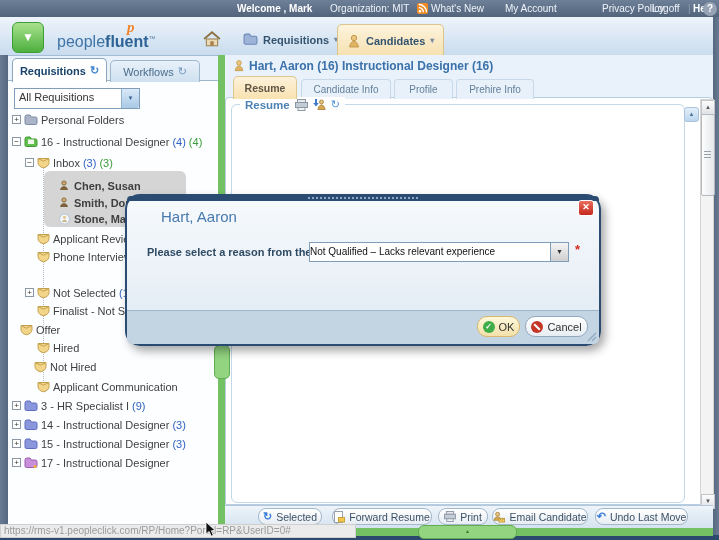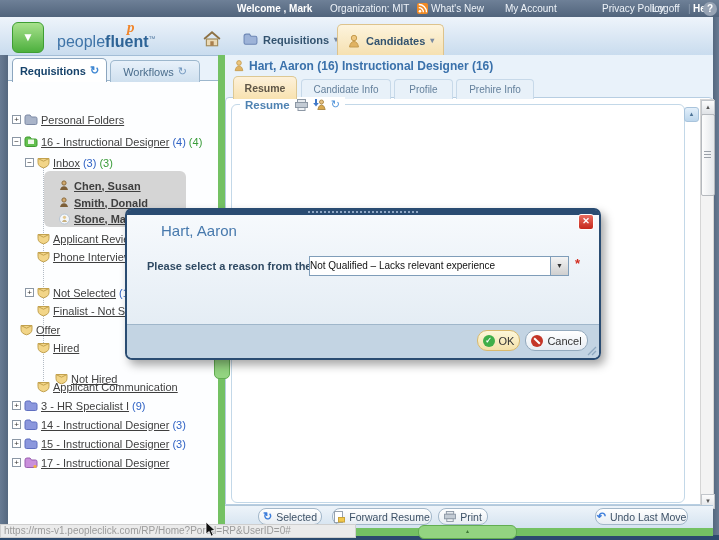--- a/index.html
+++ b/index.html
@@ -38,21 +38,21 @@
              border-bottom:none;border-radius:5px 5px 0 0;color:#4a6d8c;z-index:2;}
   .stab-idle .r{color:#6f95bd;}
   .sidepanel{left:8px;top:80px;width:210px;height:455px;background:#fdfeff;border-top:1px solid #9db7cd;z-index:1;}
   .filter{position:absolute;left:6px;top:7px;width:124px;height:19px;border:1px solid #7f9db9;background:#fff;display:flex;cursor:pointer;}
   .filter .val{flex:1;font-size:11px;color:#333;line-height:17px;padding-left:4px;white-space:nowrap;overflow:hidden;}
   .filter .btn{width:17px;background:linear-gradient(#d9e9f8,#a9c9e6);border-left:1px solid #8fb2cf;border-radius:0 2px 2px 0;
                font-size:7px;color:#33618e;text-align:center;line-height:17px;}
   .connector{position:absolute;left:35px;top:84px;height:226px;border-left:1px dotted #b3bbc4;}
   .ctile{position:absolute;left:36px;top:90px;width:142px;height:56px;background:#d5d5d5;border-radius:6px;}
   .trow{position:absolute;left:0;width:208px;height:17px;display:flex;align-items:center;gap:3px;font-size:11px;color:#3f3f3f;cursor:pointer;}
-  .trow .lbl{white-space:nowrap;text-decoration:underline;}
+  .trow .lbl{white-space:nowrap;}
   .exp{width:9px;height:9px;box-sizing:border-box;border:1px solid #8b97a5;background:#fff;font-size:8px;line-height:7px;
        text-align:center;color:#333;flex:0 0 9px;}
   .exp.hid{visibility:hidden;}
   .c1{color:#2f62c4;}
   .c2{color:#3a9c3a;}
   .bold-lbl{font-weight:bold;}
   
   .vsplit{left:218px;top:55px;width:7px;height:473px;background:#74c163;z-index:5;}
   .vhandle{left:214px;top:345px;width:14px;height:32px;background:#93d481;border:1px solid #62ad52;border-radius:5px;z-index:6;}
   .hsplit{left:218px;top:528px;width:495px;height:8px;background:#74c163;z-index:5;}
@@ -91,22 +91,22 @@
   
   .footerbar{left:225px;top:505px;width:488px;height:23px;background:linear-gradient(#eef4fa,#d3e2ef);border-top:1px solid #b3c8da;z-index:4;}
   .fbtn{position:absolute;top:508px;height:17px;background:linear-gradient(#ffffff,#e7edf3);border:1px solid #a3b8ca;border-radius:8px;
         display:flex;align-items:center;justify-content:center;gap:4px;font-size:10.5px;color:#3d5166;z-index:6;cursor:pointer;box-sizing:border-box;}
   .fbtn .g{color:#3c7ddb;font-weight:bold;font-size:11px;}
   
   .status{left:0;top:524px;width:356px;height:14px;background:#ebebeb;border:1px solid #cfcfcf;box-sizing:border-box;z-index:60;
           font-size:10px;color:#9b9b9b;line-height:12px;padding-left:3px;white-space:nowrap;overflow:hidden;}
   .cursor{left:205px;top:521px;z-index:61;}
   
-  .dialog{left:125px;top:208px;width:472px;height:148px;background:linear-gradient(#f7fafd,#dfe9f2);border:2px solid #2a4c72;
-          border-radius:7px;box-shadow:4px 5px 10px rgba(0,0,0,.35);z-index:50;}
+  .dialog{left:125px;top:194px;width:472px;height:148px;background:linear-gradient(#f7fafd,#dfe9f2);border:2px solid #2a4c72;
+          border-radius:15px;box-shadow:4px 5px 10px rgba(0,0,0,.35);z-index:50;}
   .dlg-top{position:absolute;left:0;top:0;width:100%;height:5px;background:#2a4c72;border-radius:4px 4px 0 0;}
   .dlg-grip{position:absolute;left:50%;top:1px;width:110px;margin-left:-55px;border-top:2px dotted #8ea6c4;}
   .dlg-title{position:absolute;left:34px;top:12px;font-size:15px;color:#4779ad;}
   .dlg-close{position:absolute;right:5px;top:4px;width:14px;height:14px;background:linear-gradient(#ea6d5f,#c5281c);border:1px solid #ffffff;
              border-radius:3px;color:#fff;font-size:9px;font-weight:bold;text-align:center;line-height:13px;cursor:pointer;}
   .dlg-label{position:absolute;left:20px;top:50px;font-size:11px;font-weight:bold;color:#2f4a63;}
   .dlg-select{position:absolute;left:182px;top:46px;width:260px;height:20px;border:1px solid #7f9db9;background:#fff;display:flex;
               box-sizing:border-box;cursor:pointer;}
   .dlg-select .val{flex:1;font-size:10px;color:#111;line-height:18px;white-space:nowrap;overflow:hidden;}
   .dlg-select .btn{width:17px;background:linear-gradient(#f4f4f4,#cfcfcf);border-left:1px solid #7f9db9;font-size:7px;color:#333;
@@ -183,20 +183,24 @@
   <div class="abs side-tab stab-active">
     <span>Requisitions</span>
       <span class="r">↻</span>
   </div>
   <div class="abs side-tab stab-idle">
     <span>Workflows</span>
       <span class="r">↻</span>
   </div>
 
   <div class="abs sidepanel">
+    <div class="filter">
+      <span class="val">All Requisitions</span>
+      <span class="btn">▾</span>
+    </div>
 
     <div class="connector"></div>
     <div class="ctile"></div>
 
     <div class="trow" style="top:30px;padding-left:4px">
       <span class="exp">+</span>
       <svg width="14" height="12" viewBox="0 0 14 12">
           <path d="M1,3 q0,-2 2,-2 h3 l1.5,2 H11.5 q1.5,0 1.5,1.5 V9 q0,1.5 -1.5,1.5 H2.5 Q1,10.5 1,9 z" fill="#a9b4c9" stroke="#7d8aa5"></path>
         </svg>
       <span class="lbl">Personal Folders</span>
@@ -286,21 +290,21 @@
       <span class="lbl">Offer</span>
     </div>
     <div class="trow" style="top:258px;padding-left:17px">
       <span class="exp hid"></span>
       <svg width="13" height="12" viewBox="0 0 13 12">
           <path d="M1,1.5 H12 V5.5 Q12,9.5 6.5,10.8 Q1,9.5 1,5.5 Z" fill="#f2d588" stroke="#c2a14e"></path>
           <path d="M1,1.5 L6.5,4.2 L12,1.5" fill="none" stroke="#c2a14e"></path>
         </svg>
       <span class="lbl">Hired</span>
     </div>
-    <div class="trow" style="top:289px;padding-left:35px">
+    <div class="trow" style="top:277px;padding-left:14px">
       <span class="exp hid"></span>
       <svg width="13" height="12" viewBox="0 0 13 12">
           <path d="M1,1.5 H12 V5.5 Q12,9.5 6.5,10.8 Q1,9.5 1,5.5 Z" fill="#f2d588" stroke="#c2a14e"></path>
           <path d="M1,1.5 L6.5,4.2 L12,1.5" fill="none" stroke="#c2a14e"></path>
         </svg>
       <span class="lbl">Not Hired</span>
     </div>
     <div class="trow" style="top:297px;padding-left:17px">
       <span class="exp hid"></span>
       <svg width="13" height="12" viewBox="0 0 13 12">
@@ -429,20 +433,31 @@
   </div>
   <div class="fbtn" style="left:438px;width:50px">
     <span>
         <svg width="12" height="11" viewBox="0 0 13 12">
           <rect x="2.5" y="0.5" width="8" height="3" fill="#e6eaee" stroke="#8d98a5"></rect>
           <rect x="0.5" y="3.5" width="12" height="5" fill="#c3cbd4" stroke="#8d98a5"></rect>
           <rect x="3" y="8.5" width="7" height="3" fill="#f0f3f6" stroke="#8d98a5"></rect>
         </svg>
       </span>
     <span>Print</span>
+  </div>
+  <div class="fbtn" style="left:492px;width:96px">
+    <span>
+        <svg width="12" height="12" viewBox="0 0 13 12">
+          <circle cx="5" cy="3" r="2.2" fill="#e5c182" stroke="#b08d4c"></circle>
+          <path d="M1,9.5 Q2,5.8 5,5.8 Q8,5.8 9,9.5 Z" fill="#d9a94f" stroke="#b08d4c"></path>
+          <rect x="6.5" y="7.5" width="6" height="4" fill="#f5d06a" stroke="#bf9e3f"></rect>
+          <path d="M6.5,7.5 L9.5,9.5 L12.5,7.5" fill="none" stroke="#bf9e3f"></path>
+        </svg>
+      </span>
+    <span>Email Candidate</span>
   </div>
   <div class="fbtn" style="left:595px;width:93px">
     <span class="g">↶</span>
       <span>Undo Last Move</span>
   </div>
 
   <div class="abs hsplit"></div>
   <div class="abs hbump">▴</div>
   <div class="abs stripB"></div>
 

